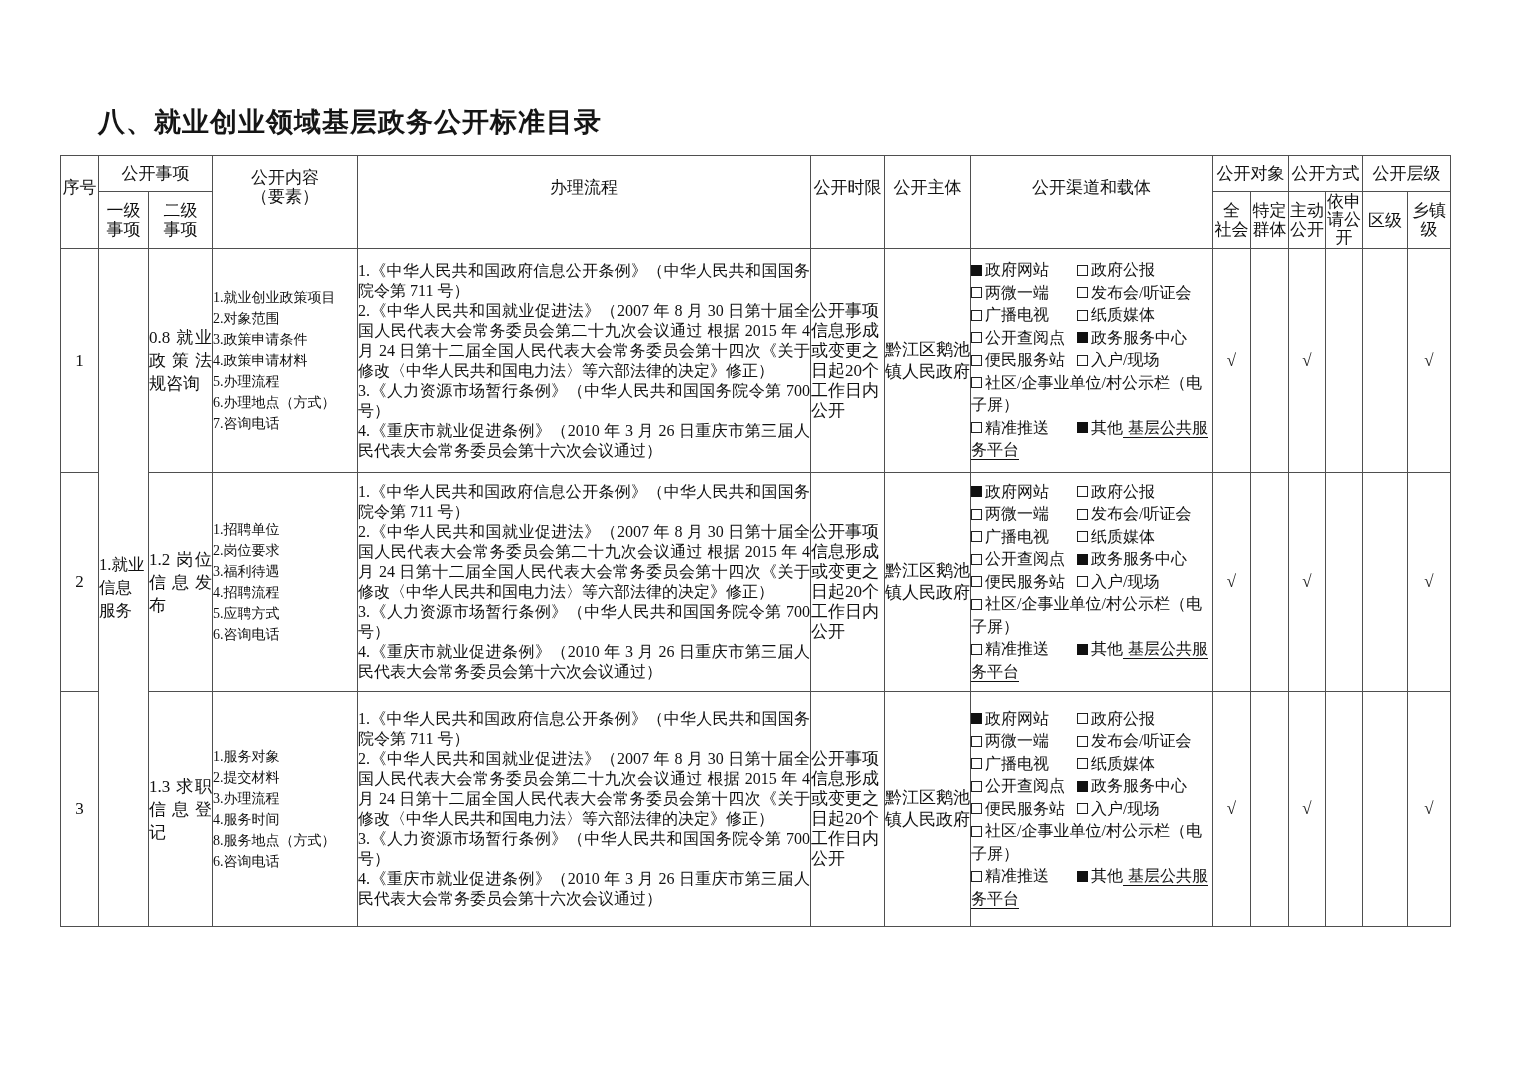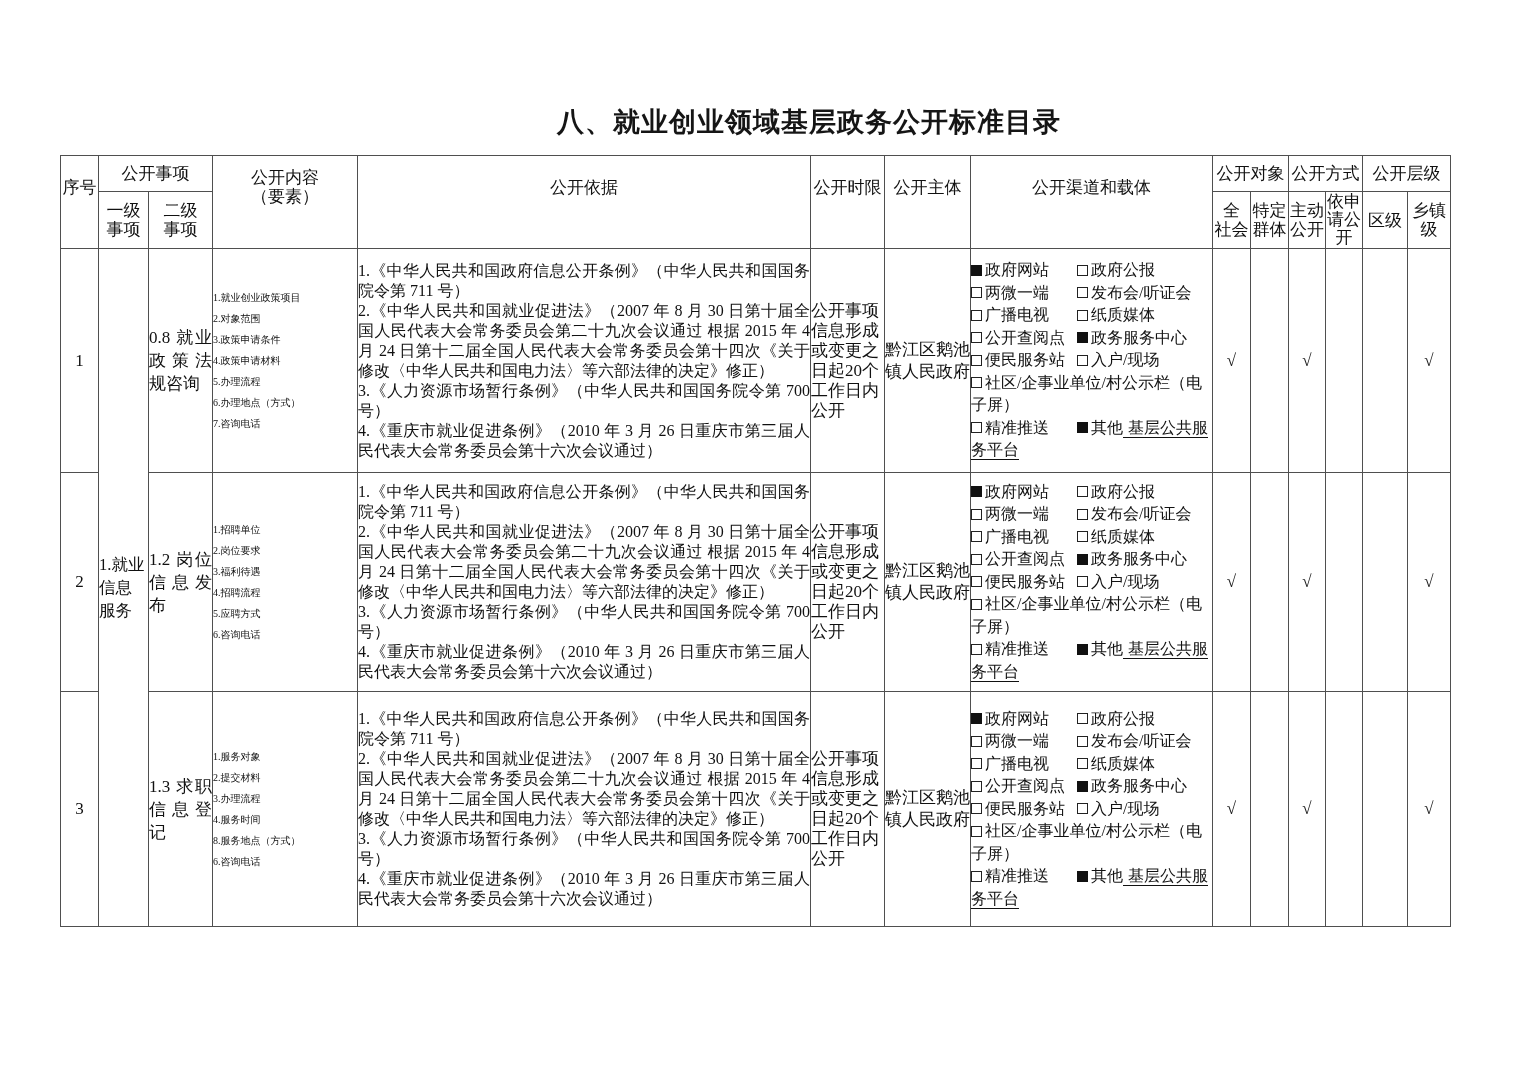--- a/index.html
+++ b/index.html
@@ -1,31 +1,31 @@
 <!DOCTYPE html>
 <html><head>
 <meta charset="utf-8">
 <style>
   html,body{margin:0;padding:0;background:#fff;}
   .page{position:relative;width:1520px;height:1074px;background:#ffffff;overflow:hidden;
         font-family:"Liberation Serif","DejaVu Serif",serif;color:#111;}
   .title{margin:0;padding:104px 0 0 98px;
          font-family:"Liberation Sans","DejaVu Sans",sans-serif;
-         font-weight:600;font-size:27px;letter-spacing:1px;color:#151515;text-align:center;}
+         font-weight:600;font-size:27px;letter-spacing:1px;color:#151515;}
   table.cat{border-collapse:collapse;table-layout:fixed;width:1390px;margin:15px 0 0 60px;}
   .cat th,.cat td{border:1px solid #4f4f4f;vertical-align:middle;padding:0;font-weight:normal;}
   thead th{font-size:17px;line-height:19px;text-align:center;}
   thead .rs2{padding-bottom:30px;}
   .pre{white-space:pre-line;font-family:Liberation Serif, serif;}
   .just{text-align:justify;}
   
   .c-seq{font-size:17px;text-align:center;padding-bottom:66px;}
   .c-l1 {font-size:16.5px;line-height:23px;text-align:left;padding:0 0 195px 3px;margin-top:40px;}
   .c-l2 {font-size:17px;line-height:23px;padding:0 2px 40px 3px;}
-  .c-ct {font-size:10px;line-height:21px;padding:0 1px 26px 2px;}
+  .c-ct {font-size:14px;line-height:21px;padding:0 1px 26px 2px;}
   .c-bs {font-size:16px;line-height:20px;padding:0 2px 0 3px;}
   .c-tm {font-size:17px;line-height:20px;padding:0 2px 14px 3px;}
   .c-sb {font-size:17px;line-height:22px;padding:0 4px 56px 4px;}
   .c-ch {font-size:16px;line-height:22.5px;padding:0 2px 0 4px;}
   .c-ck {font-size:17px;text-align:center;padding-bottom:66px;color:#222;}
   
   .ch-l{display:inline-block;width:106px;}
   .cb{display:inline-block;width:9px;height:9px;border:1px solid #222;background:#fff;
       margin:0 3px 3px 0;vertical-align:middle;}
   .cb.filled{background:#111;border-color:#111;}
@@ -53,21 +53,21 @@
         <col style="width:37px">
       <col style="width:45px">
         <col style="width:43px">
     </colgroup>
     <thead>
       <tr style="height:36px">
         <th rowspan="2" class="rs2">序号</th>
         <th colspan="2">公开事项</th>
         <th rowspan="2" class="rs2 pre">公开内容
 （要素）</th>
-        <th rowspan="2" class="rs2">公开依据</th>
+        <th rowspan="2" class="rs2">办理流程</th>
         <th rowspan="2" class="rs2">公开时限</th>
         <th rowspan="2" class="rs2">公开主体</th>
         <th rowspan="2" class="rs2">公开渠道和载体</th>
         <th colspan="2">公开对象</th>
         <th colspan="2">公开方式</th>
         <th colspan="2">公开层级</th>
       </tr>
       <tr style="height:57px">
         <th class="pre">一级
 事项</th>

